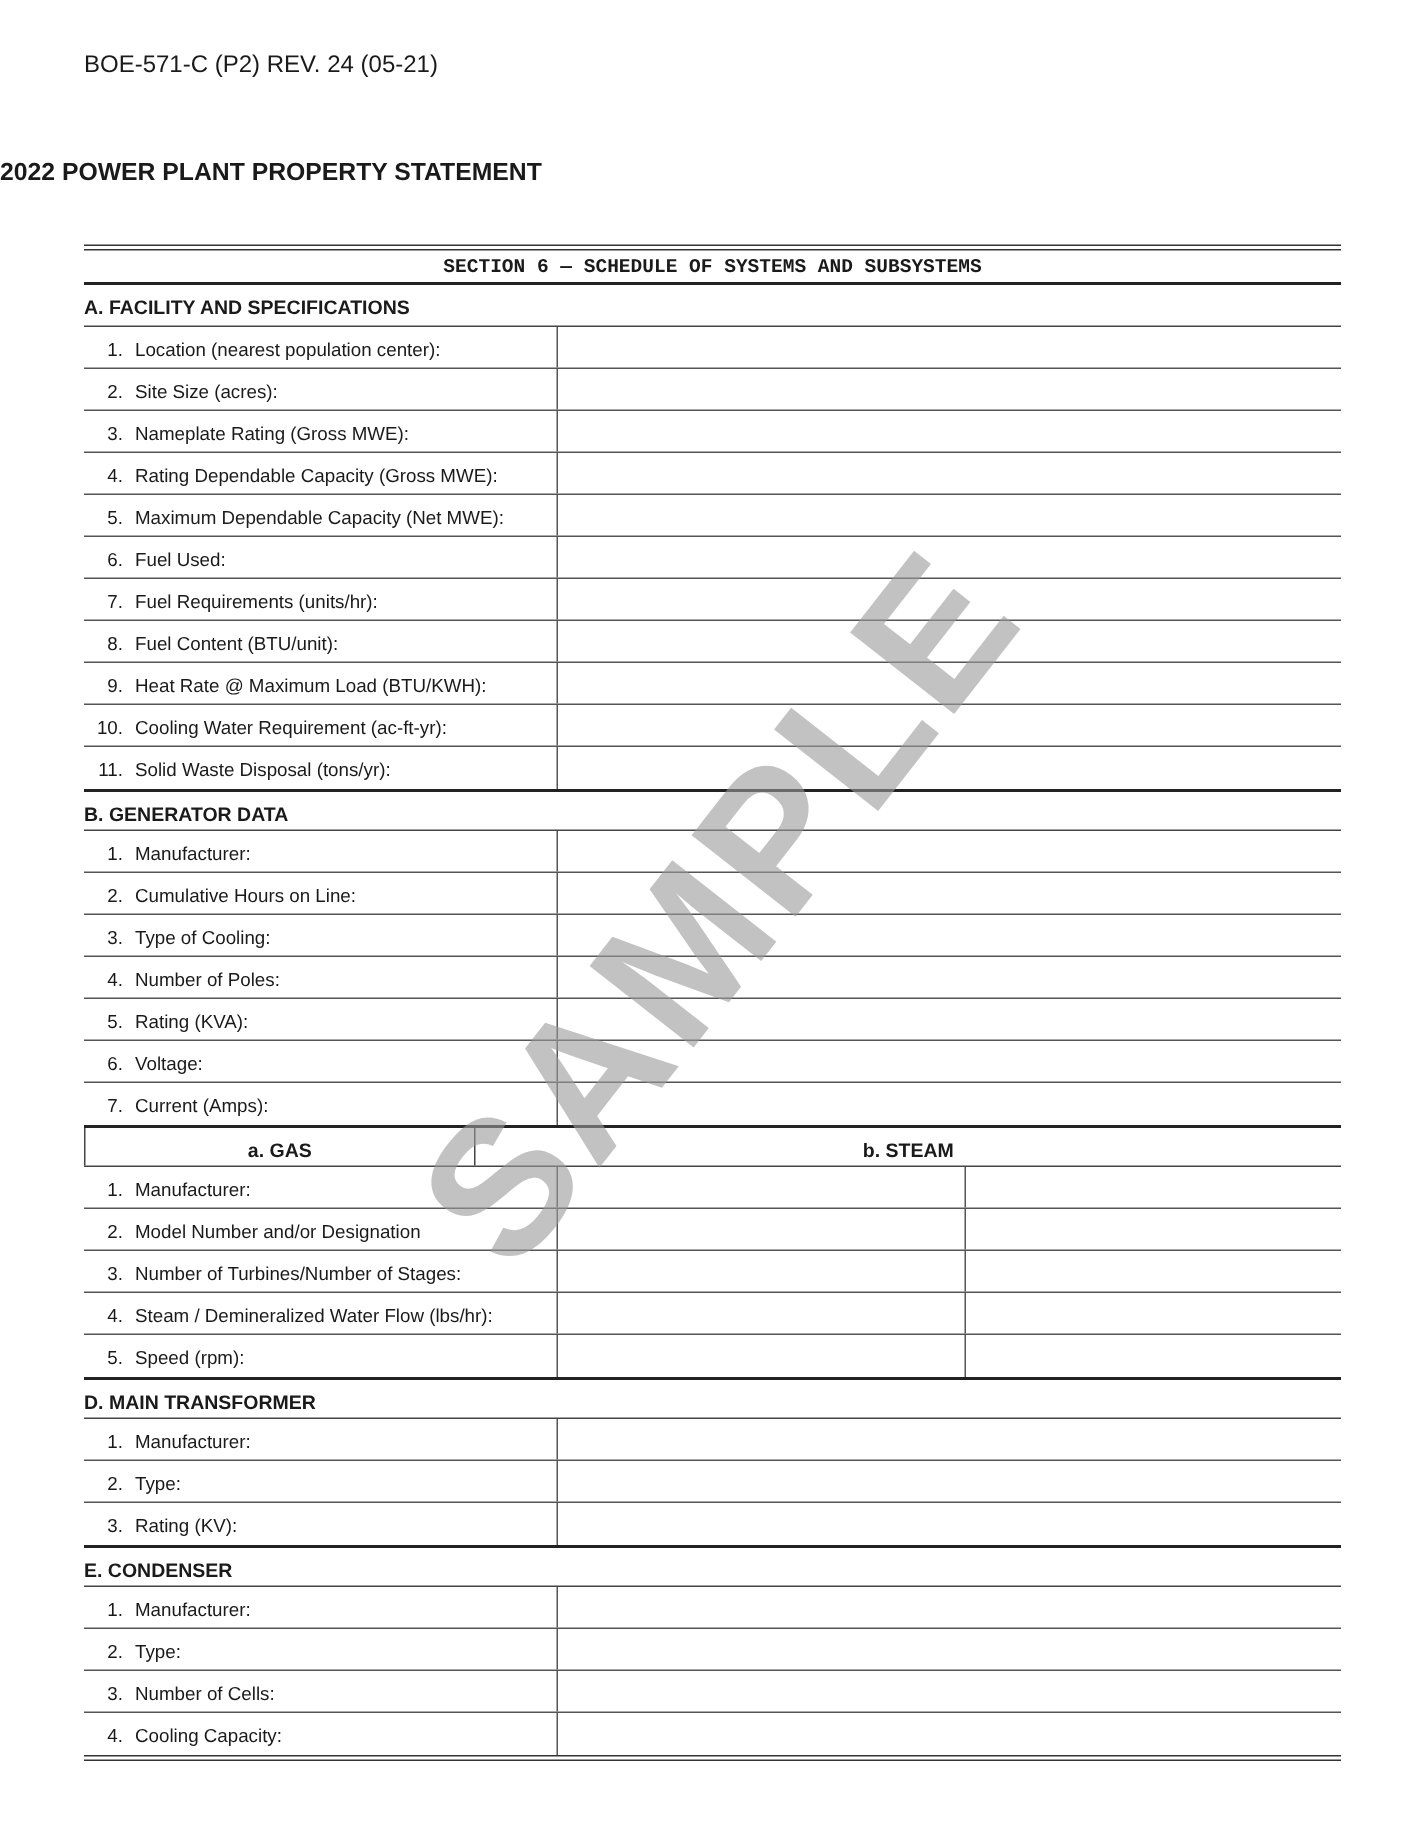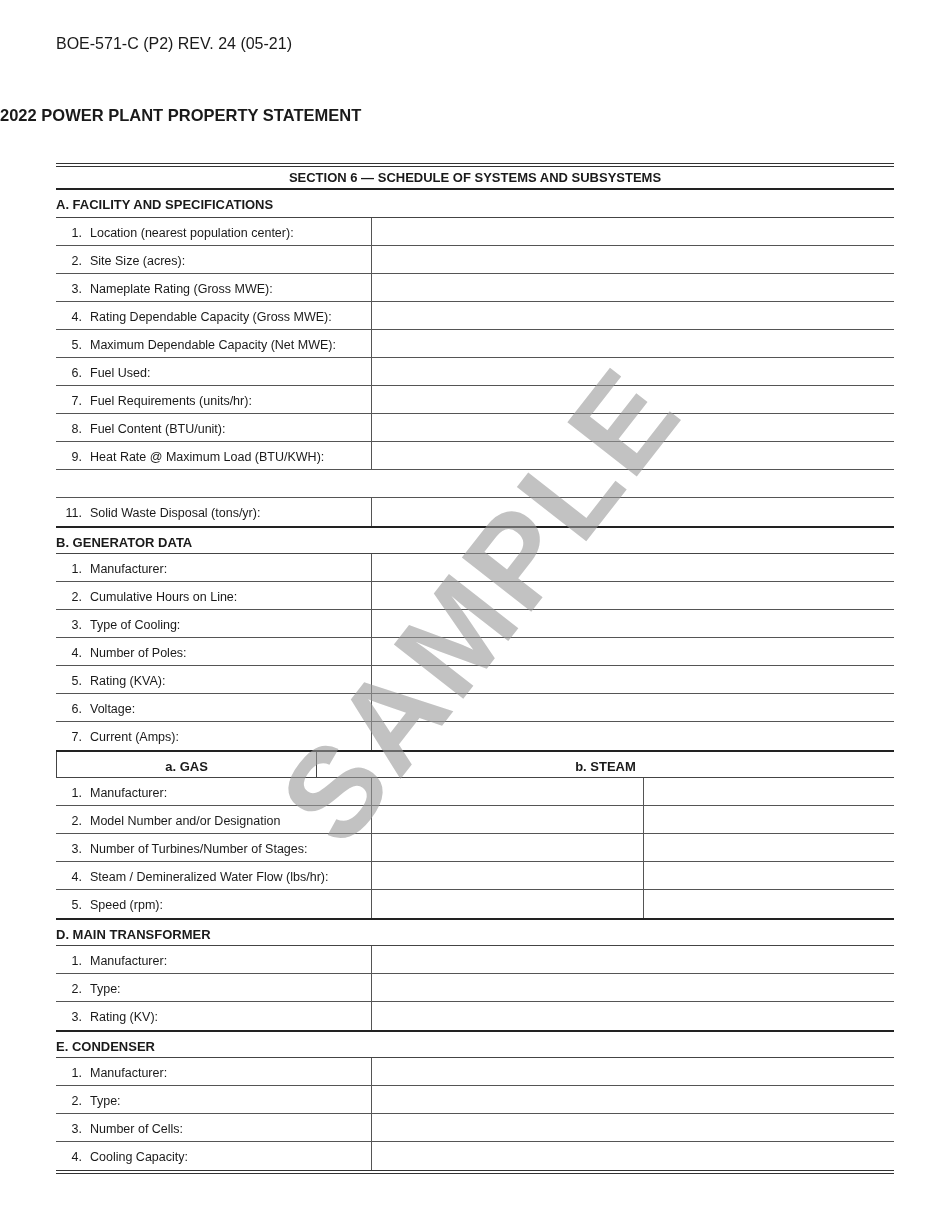--- a/index.html
+++ b/index.html
@@ -1,21 +1,21 @@
 <!DOCTYPE html>
 <html><head>
 <meta charset="utf-8">
 <style>
   html, body { margin: 0; padding: 0; background: #ffffff; }
   body { width: 950px; height: 1230px; position: relative; overflow: hidden; font-family: "Liberation Sans", sans-serif; color: #1a1a1a; }
   .form-id { position: absolute; left: 56px; top: 35px; font-size: 16px; }
   .title { position: absolute; left: 0; width: 950px; top: 106px; font-size: 16.5px; font-weight: bold; }
   .sheet { position: absolute; left: 56px; top: 163px; width: 838px; }
   .dbl-top { border-top: 1px solid #333; height: 2px; border-bottom: 1px solid #333; }
-  .sec-title { height: 21px; line-height: 21px; text-align: center; font-weight: bold; font-size: 13px; border-bottom: 2px solid #222; }
+  .sec-title { height: 21px; line-height: 21px; text-align: center; font-weight: bold; font-size: 13px; border-bottom: 2px solid #222; font-family: Liberation Mono, monospace; }
   .grp-head { height: 28px; line-height: 30px; font-weight: bold; font-size: 13px; border-bottom: 1px solid #444; box-sizing: border-box; display: flex; }
   .grp-head.thick { border-top: 2px solid #222; }
   .grp-head .gl { width: 316px; }
   .grp-head .gc { border-left: 1px solid #444; text-align: center; }
   .row { height: 28px; display: flex; border-bottom: 1px solid #555; box-sizing: border-box; font-size: 12.5px; }
   .row .lab { width: 316px; box-sizing: border-box; border-right: 1px solid #555; line-height: 30px; display: flex; }
   .row .num { width: 34px; text-align: right; padding-right: 8px; box-sizing: border-box; }
   .row .fld { flex: 1; border: none; background: transparent; outline: none; font-family: "Liberation Sans", sans-serif; font-size: 12.5px; padding: 0 6px; }
   .row .fld.split { flex: none; width: 259px; border-right: 1px solid #555; }
   .row .fld.last { flex: 1; }
@@ -94,20 +94,24 @@
         <input class="fld" value="" style="">
       </div>
       <div class="row">
         <div class="lab">
           <span class="num">9.</span>
           <span>Heat Rate @ Maximum Load (BTU/KWH):</span>
         </div>
         <input class="fld" value="" style="">
       </div>
       <div class="row">
+        <div class="lab">
+          <span class="num">10.</span>
+          <span>Cooling Water Requirement (ac-ft-yr):</span>
+        </div>
         <input class="fld" value="" style="">
       </div>
       <div class="row last-in-group">
         <div class="lab">
           <span class="num">11.</span>
           <span>Solid Waste Disposal (tons/yr):</span>
         </div>
         <input class="fld" value="" style="">
       </div>
     </div>

